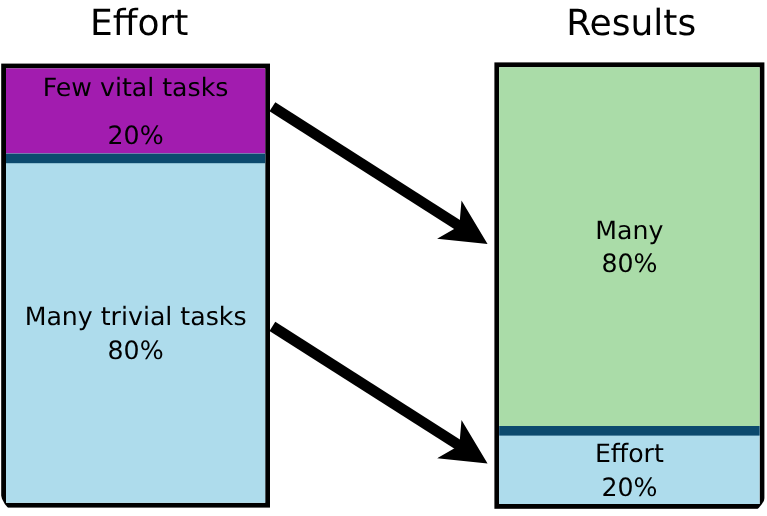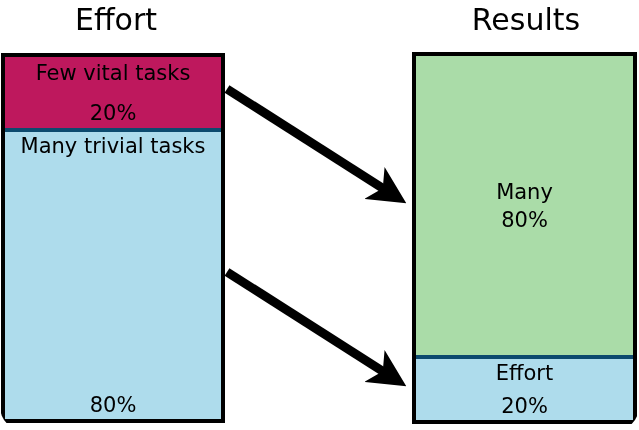--- a/index.html
+++ b/index.html
@@ -55,21 +55,21 @@
     color: #000000;
     font-size: 21px;
     line-height: 28px;
     text-align: center;
     white-space: nowrap;
     overflow: visible;
   }
   .segment.green { background: #aadca8; }
   .segment.blue  { background: #aedcec; }
   
-  .segment.divider-top { border-top: 4px solid #0c4a6e; justify-content: space-between; }
+  .segment.divider-top { border-top: 8px solid #0c4a6e; }
 
   .seg-label,
   .seg-value { display: block; }
 
   
   #seg-effort-vital  { height: 71px; }
   #seg-effort-trivial{ flex: 1 1 auto; }
 
   
   #seg-results-core    { flex: 1 1 auto; }
@@ -89,21 +89,21 @@
 <body>
 
 <div id="canvas">
 
   <div class="column-title" id="title-effort">Effort</div>
 
   <div class="column-title" id="title-results">Results</div>
 
   <div class="bar" id="bar-effort">
 
-    <div class="segment green" id="seg-effort-vital" style="background: #be185d; gap: 12px;">
+    <div class="segment green" id="seg-effort-vital" style="background: #a21caf; gap: 12px;">
       <span class="seg-label">Few vital tasks</span>
       <span class="seg-value">20%</span>
     </div>
 
     <div class="segment blue divider-top" id="seg-effort-trivial" style="background: rgb(174, 220, 236);">
       <span class="seg-label">Many trivial tasks</span>
       <span class="seg-value">80%</span>
     </div>
 
   </div>

